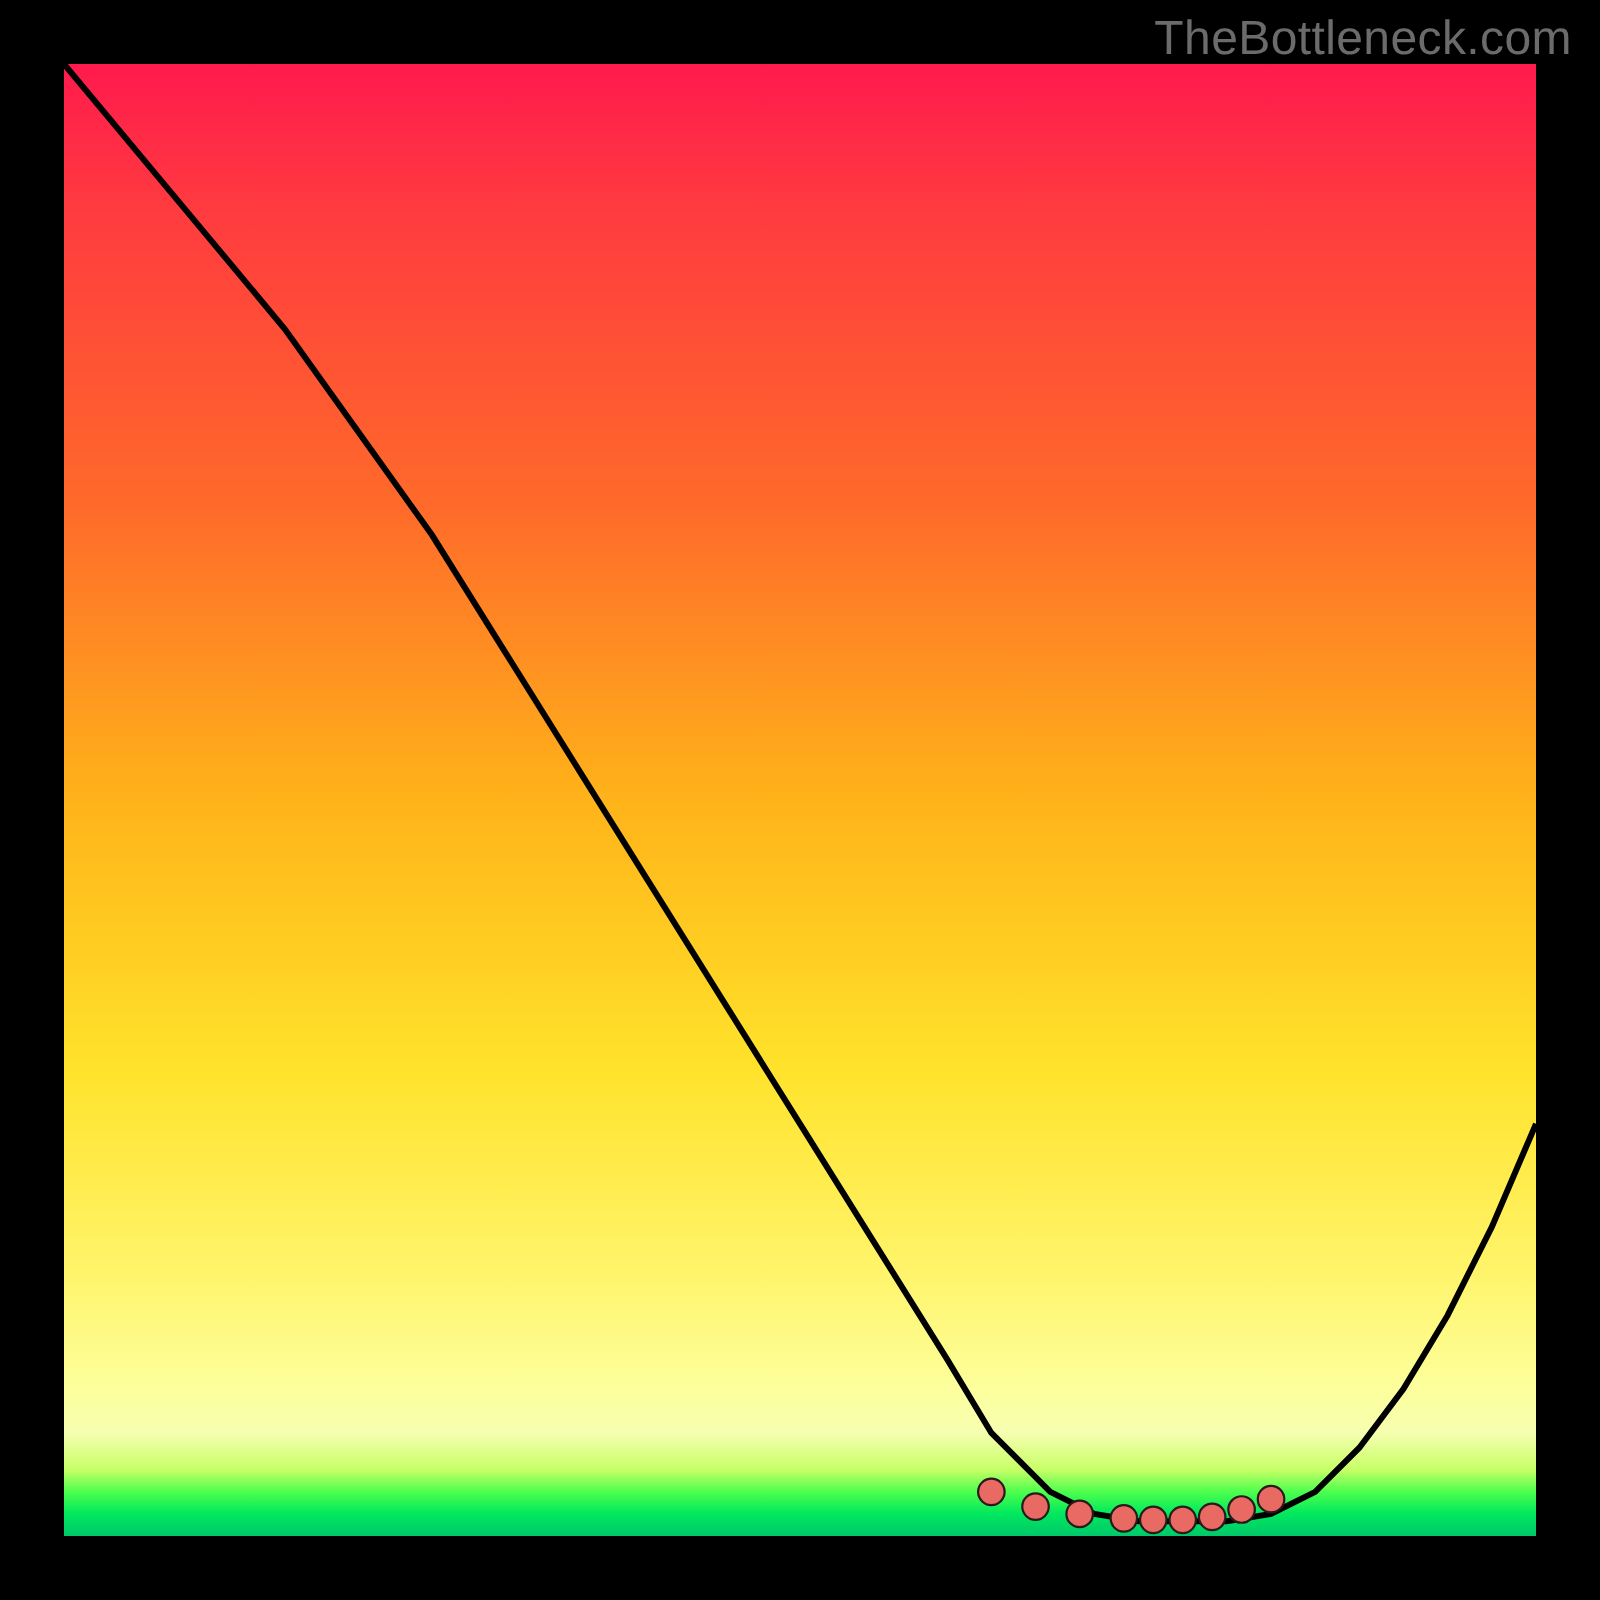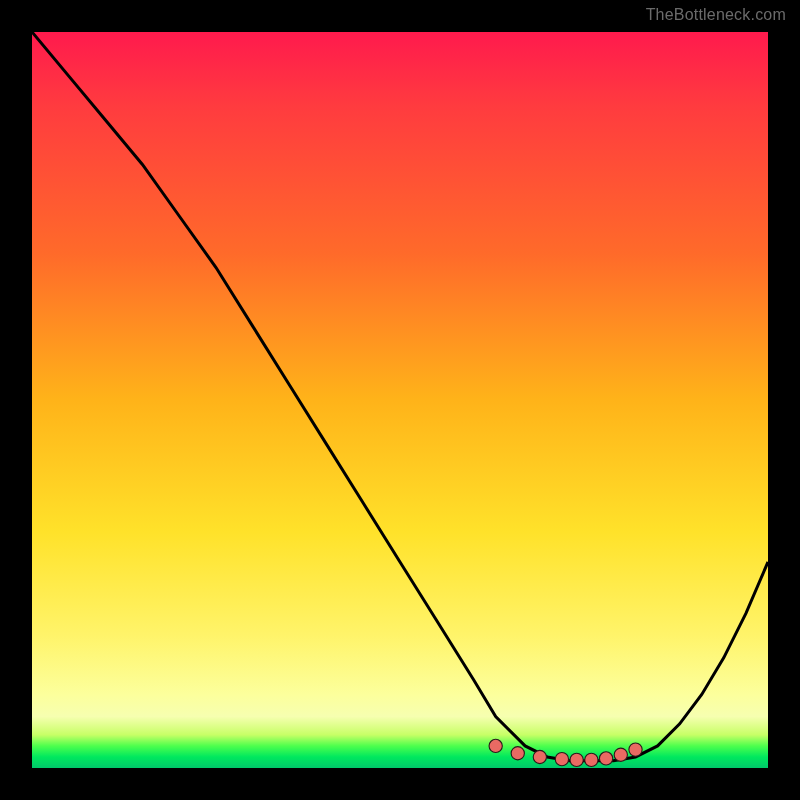--- a/index.html
+++ b/index.html
@@ -51,21 +51,21 @@
     top: 0;
     width: 736px;
     height: 736px;
   }
 
   .watermark {
     position: absolute;
     top: 6px;
     right: 14px;
     color: #6b6b6b;
-    font-size: 16px;
+    font-size: 24px;
     font-weight: 500;
     letter-spacing: 0.2px;
   }
 </style>
 </head>
 <body>
 
 <div class="frame">
 
   <div class="watermark">TheBottleneck.com</div>

